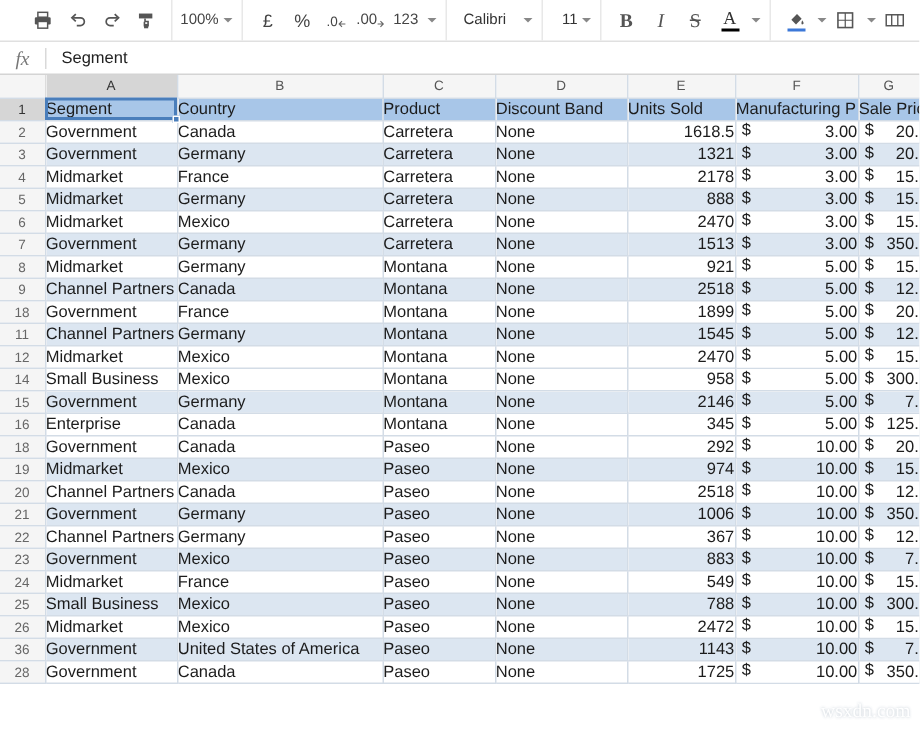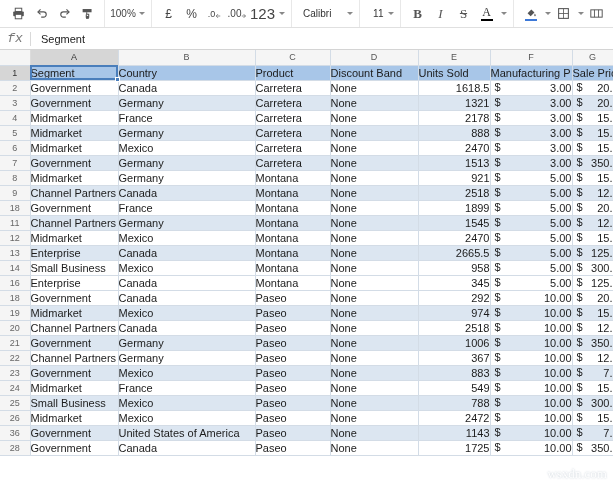--- a/index.html
+++ b/index.html
@@ -13,21 +13,21 @@
   }
   #app { width: 613px; height: 500px; position: relative; overflow: hidden; }
 
   
   .toolbar {
     height: 28px;
     background: #ffffff;
     border-bottom: 1px solid #e0e0e0;
     display: flex;
     align-items: center;
-    padding-left: 2px;
+    padding-left: 12px;
     overflow: hidden;
   }
   .tb-group {
     display: flex; align-items: center; height: 28px;
     padding: 0 5px;
     border-right: 1px solid #e8e8e8;
   }
   .tb-group.nosep { border-right: none; }
   .tb-btn {
     min-width: 21px; height: 21px;
@@ -61,21 +61,21 @@
 
   
   .formulabar {
     height: 22px;
     background: #fff;
     border-bottom: 1px solid #d4d4d4;
     display: flex; align-items: center;
   }
   .fx {
     width: 30px; text-align: center;
-    font-family: Liberation Mono, monospace;
+    font-family: Liberation Serif, serif;
     font-style: italic; font-size: 13px; color: #777;
     flex: 0 0 30px;
   }
   .fbdiv { width: 1px; height: 14px; background: #d9d9d9; }
   .finput {
     flex: 1; font-size: 11px; color: #222;
     padding-left: 10px;
     font-family: "Liberation Sans", sans-serif;
   }
 
@@ -210,21 +210,21 @@
         <svg width="6" height="6" viewBox="0 0 8 8" style="margin-top:5px">
             <path d="M7 4 H2 M4 1.5 L1.5 4 L4 6.5" fill="none" stroke="#666" stroke-width="1"></path>
           </svg>
       </div>
       <div class="tb-btn">
         <span style="font-size:10px;color:#444">.00</span>
         <svg width="6" height="6" viewBox="0 0 8 8" style="margin-top:5px">
             <path d="M1 4 H6 M3.5 1.5 L6 4 L3.5 6.5" fill="none" stroke="#666" stroke-width="1"></path>
           </svg>
       </div>
-      <div class="tb-btn fmt-btn" style="font-size:15px">123</div>
+      <div class="tb-btn fmt-btn" style="font-size:10px">123</div>
       <span class="caret"></span>
     </div>
 
     <div class="tb-group font-sel">
       <span class="font-name">Calibri</span>
       <span class="caret"></span>
     </div>
 
     <div class="tb-group size-sel">
       <span class="size-val">11</span>
@@ -428,42 +428,42 @@
             <td class="cell band-a">Midmarket</td>
             <td class="cell band-a">Mexico</td>
             <td class="cell band-a">Montana</td>
             <td class="cell band-a">None</td>
             <td class="cell band-a num">2470</td>
             <td class="cell band-a acct"><span class="cur">$</span><span>5.00</span></td>
             <td class="cell band-a acct"><span class="cur">$</span><span>15.</span></td>
             <td class="cell band-a"></td>
           </tr>
           <tr>
-            <td class="rowhdr">13</td>
-            <td class="cell band-b">Enterprise</td>
-            <td class="cell band-b">Canada</td>
-            <td class="cell band-b">Montana</td>
-            <td class="cell band-b">None</td>
-            <td class="cell band-b num">2665.5</td>
-            <td class="cell band-b acct"><span class="cur">$</span><span>5.00</span></td>
-            <td class="cell band-b acct"><span class="cur">$</span><span>125.</span></td>
-            <td class="cell band-b"></td>
-          </tr>
-          <tr>
             <td class="rowhdr">14</td>
             <td class="cell band-a">Small Business</td>
             <td class="cell band-a">Mexico</td>
             <td class="cell band-a">Montana</td>
             <td class="cell band-a">None</td>
             <td class="cell band-a num">958</td>
             <td class="cell band-a acct"><span class="cur">$</span><span>5.00</span></td>
             <td class="cell band-a acct"><span class="cur">$</span><span>300.</span></td>
             <td class="cell band-a"></td>
           </tr>
           <tr>
+            <td class="rowhdr">15</td>
+            <td class="cell band-b">Government</td>
+            <td class="cell band-b">Germany</td>
+            <td class="cell band-b">Montana</td>
+            <td class="cell band-b">None</td>
+            <td class="cell band-b num">2146</td>
+            <td class="cell band-b acct"><span class="cur">$</span><span>5.00</span></td>
+            <td class="cell band-b acct"><span class="cur">$</span><span>7.</span></td>
+            <td class="cell band-b"></td>
+          </tr>
+          <tr>
             <td class="rowhdr">16</td>
             <td class="cell band-a">Enterprise</td>
             <td class="cell band-a">Canada</td>
             <td class="cell band-a">Montana</td>
             <td class="cell band-a">None</td>
             <td class="cell band-a num">345</td>
             <td class="cell band-a acct"><span class="cur">$</span><span>5.00</span></td>
             <td class="cell band-a acct"><span class="cur">$</span><span>125.</span></td>
             <td class="cell band-a"></td>
           </tr>

